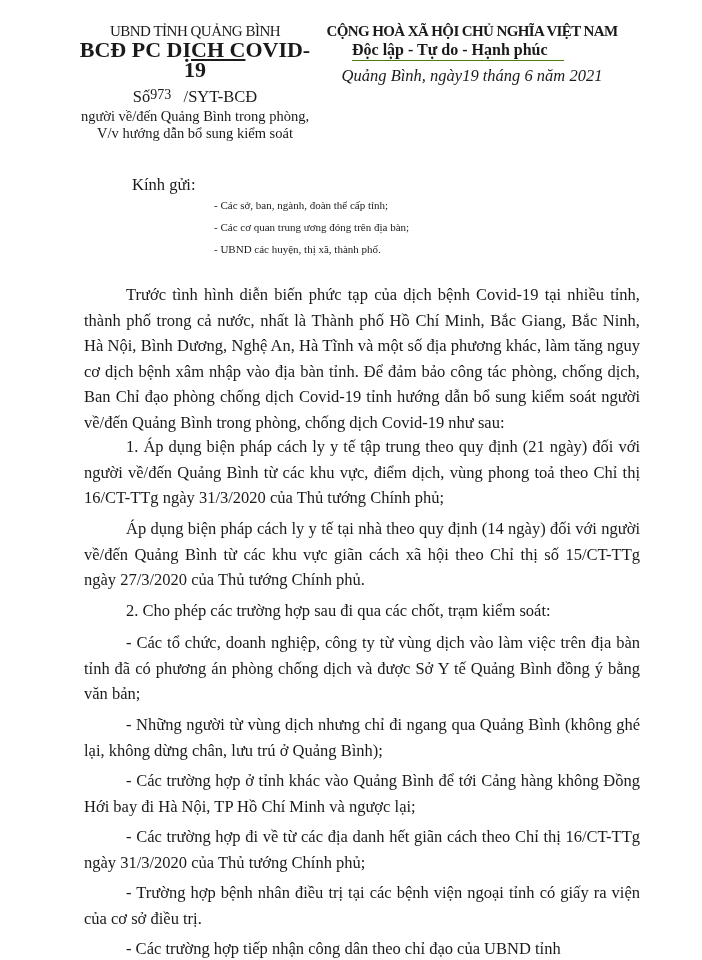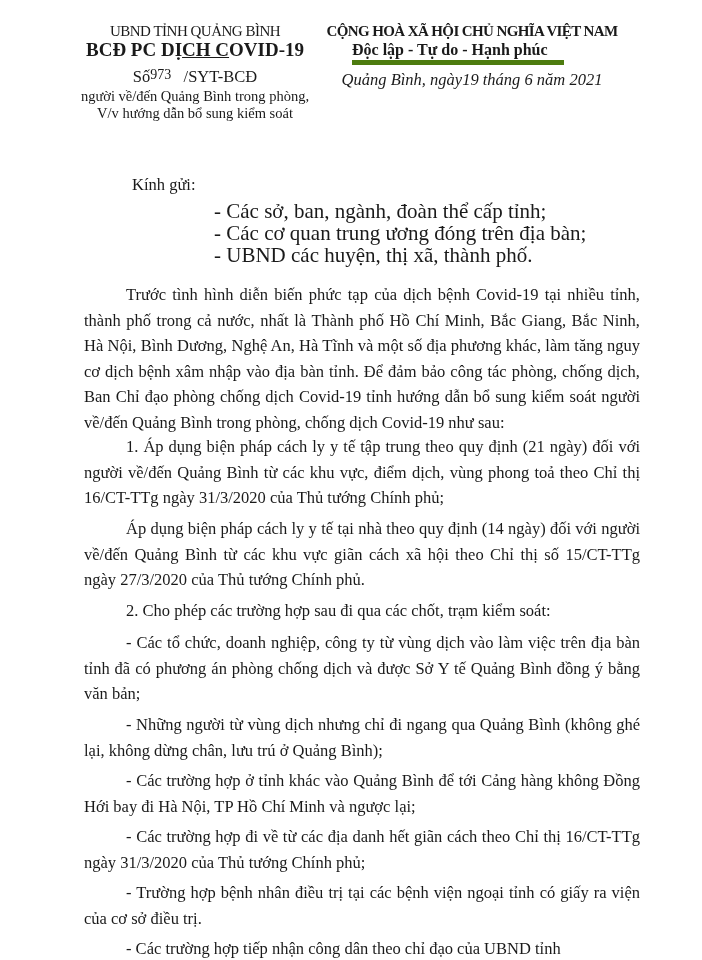--- a/index.html
+++ b/index.html
@@ -5,30 +5,30 @@
     html, body { margin: 0; padding: 0; background: #ffffff; }
     body {
       width: 702px; height: 960px; overflow: hidden; position: relative;
       font-family: "Liberation Serif", "DejaVu Serif", serif;
       color: #1a1a1a;
     }
     .abs { position: absolute; white-space: nowrap; text-align: right; }
     .hdr-left { position: absolute; left: 70px; top: 22px; width: 250px; text-align: center; }
     .hdr-right { position: absolute; left: 322px; top: 22px; width: 300px; text-align: center; }
     .agency { font-size: 15px; letter-spacing: -0.5px; line-height: 18px; }
-    .board { font-size: 19px; font-weight: bold; line-height: 20px; }
+    .board { font-size: 22px; font-weight: bold; line-height: 20px; }
     .board u { text-decoration: underline; }
     .docnum { font-size: 16.5px; line-height: 22px; margin-top: 4px; }
     .docnum .num { font-size: 14px; vertical-align: 3px; }
     .subject { font-size: 14.5px; line-height: 17px; }
     .nation { font-size: 15px; font-weight: bold; letter-spacing: -0.6px; line-height: 18px; text-align: center; }
-    .motto { font-size: 16px; font-weight: bold; line-height: 20px; display: inline-block; border-bottom: 5px solid #4d7c0f; padding-right: 16px; margin-left: 30px; }
+    .motto { font-size: 16px; font-weight: bold; line-height: 20px; display: inline-block; border-bottom: 1px solid #4d7c0f; padding-right: 16px; margin-left: 30px; }
     .date { font-size: 16.5px; font-style: italic; line-height: 22px; margin-top: 4px; }
     .recip-label { left: 132px; top: 175px; font-size: 16.5px; }
-    .recip { left: 214px; font-size: 21px; }
+    .recip { left: 214px; font-size: 11px; }
     .body-text { position: absolute; left: 84px; width: 556px; font-size: 16.5px; line-height: 25.5px; text-align: justify; }
     .indent { text-indent: 42px; }
   </style>
 </head>
 <body>
 
 <div class="hdr-left">
   <div class="agency">UBND TỈNH QUẢNG BÌNH</div>
   <div class="board"><span>BCĐ PC DỊ</span><u>CH C</u><span>OVID-19</span></div>
   <div class="docnum"><span>Số</span><span class="num">973</span>&nbsp;&nbsp;&nbsp;<span>/SYT-BCĐ</span></div>

